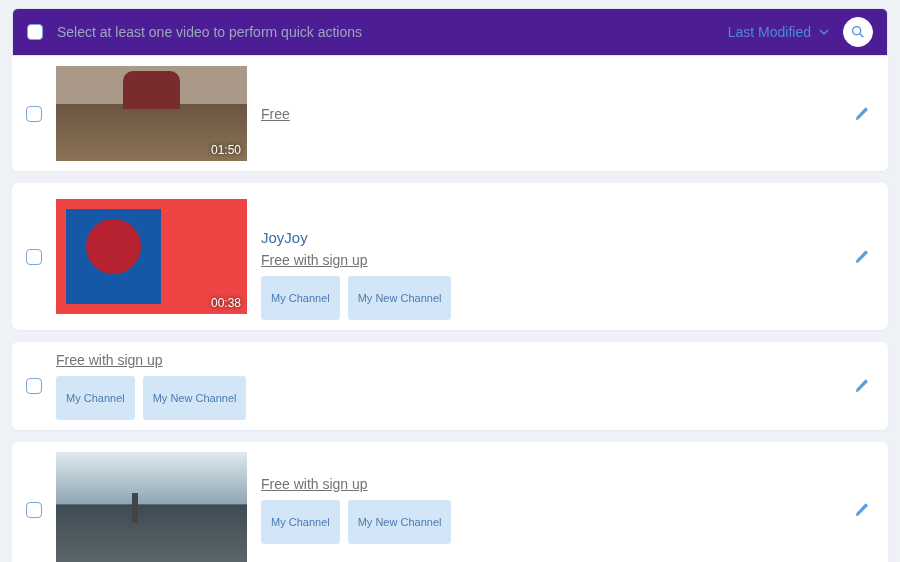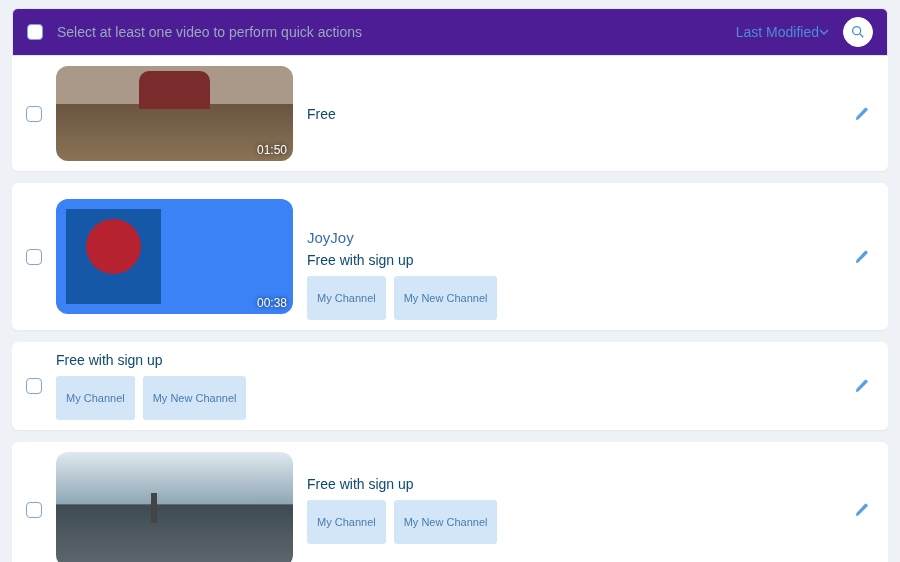--- a/index.html
+++ b/index.html
@@ -35,21 +35,21 @@
       color: #9aa8bb;
       flex: 1;
       font-size: 14px;
     }
     .sort-btn {
       color: #4a8ed4;
       font-size: 14px;
       cursor: pointer;
       display: flex;
       align-items: center;
-      gap: 0;
+      gap: 8px;
     }
     .sort-btn .chev {
       display: inline-block;
     }
     .search-btn {
       width: 30px;
       height: 30px;
       border-radius: 50%;
       background: #fff;
       display: flex;
@@ -72,27 +72,26 @@
       margin-top: 12px;
       gap: 14px;
       position: relative;
     }
     .card.first {
       margin-top: 0;
       border-radius: 0 0 6px 6px;
       border-top: none;
     }
     .thumb {
-      width: 237px;
+      width: 191px;
       height: 115px;
       position: relative;
       flex-shrink: 0;
       background: #888;
       overflow: hidden;
-      border-radius: 12px;
     }
     .card.first .thumb { height: 95px; }
     .duration {
       position: absolute;
       bottom: 4px;
       right: 6px;
       color: #fff;
       font-size: 12px;
       text-shadow: 0 0 4px rgba(0,0,0,0.8);
       font-weight: 400;
@@ -103,22 +102,23 @@
       flex-direction: column;
       gap: 6px;
       min-width: 0;
     }
     .title {
       color: #3b6fa9;
       font-size: 15px;
       margin-top: 36px;
     }
     .access {
-      color: #0c4a6e;
-      font-size: 14px;
+      color: #737373;
+      font-size: 14px;
+      text-decoration: underline;
     }
     .channels {
       display: flex;
       gap: 8px;
       margin-top: 2px;
     }
     .chip {
       background: #d3e6f7;
       color: #4b7bb0;
       font-size: 11px;
@@ -131,21 +131,21 @@
       cursor: pointer;
       flex-shrink: 0;
       display: flex;
       align-items: center;
       justify-content: center;
     }
     .edit-btn svg { width: 16px; height: 16px; fill: #5aa0e0; }
     
     .thumb.t1 { background: linear-gradient(180deg,#a98 0%,#a98 40%,#6b5542 40%,#8a7356 100%); }
     .thumb.t1::after { content:""; position:absolute; left:35%; top:5%; width:30%; height:40%; background:#7a2c2c; border-radius:10px 10px 0 0;}
-    .thumb.t2 { background:#3b82f6; }
+    .thumb.t2 { background:#ef4444; }
     .thumb.t2::before { content:""; position:absolute; left:10px; top:10px; width:95px; height:95px; background:#1658a8; }
     .thumb.t2::after { content:""; position:absolute; left:30px; top:20px; width:55px; height:55px; background:#b6222f; border-radius:50%; }
     .thumb.t3 { background:#f3f1ed; position:relative; }
     .thumb.t3::before { content:""; position:absolute; inset:0; background:
       linear-gradient(#d8d4cc 1px, transparent 1px) 0 0/100% 20px; opacity:.6;}
     .thumb.t4 { background: linear-gradient(180deg,#dfe9ef 0%, #8fa6b5 45%, #3f4b52 46%, #5d686e 100%); }
     .thumb.t4::after { content:""; position:absolute; left:40%; bottom:38%; width:6px; height:30px; background:#444; }
   </style>
 </head>
 <body>

